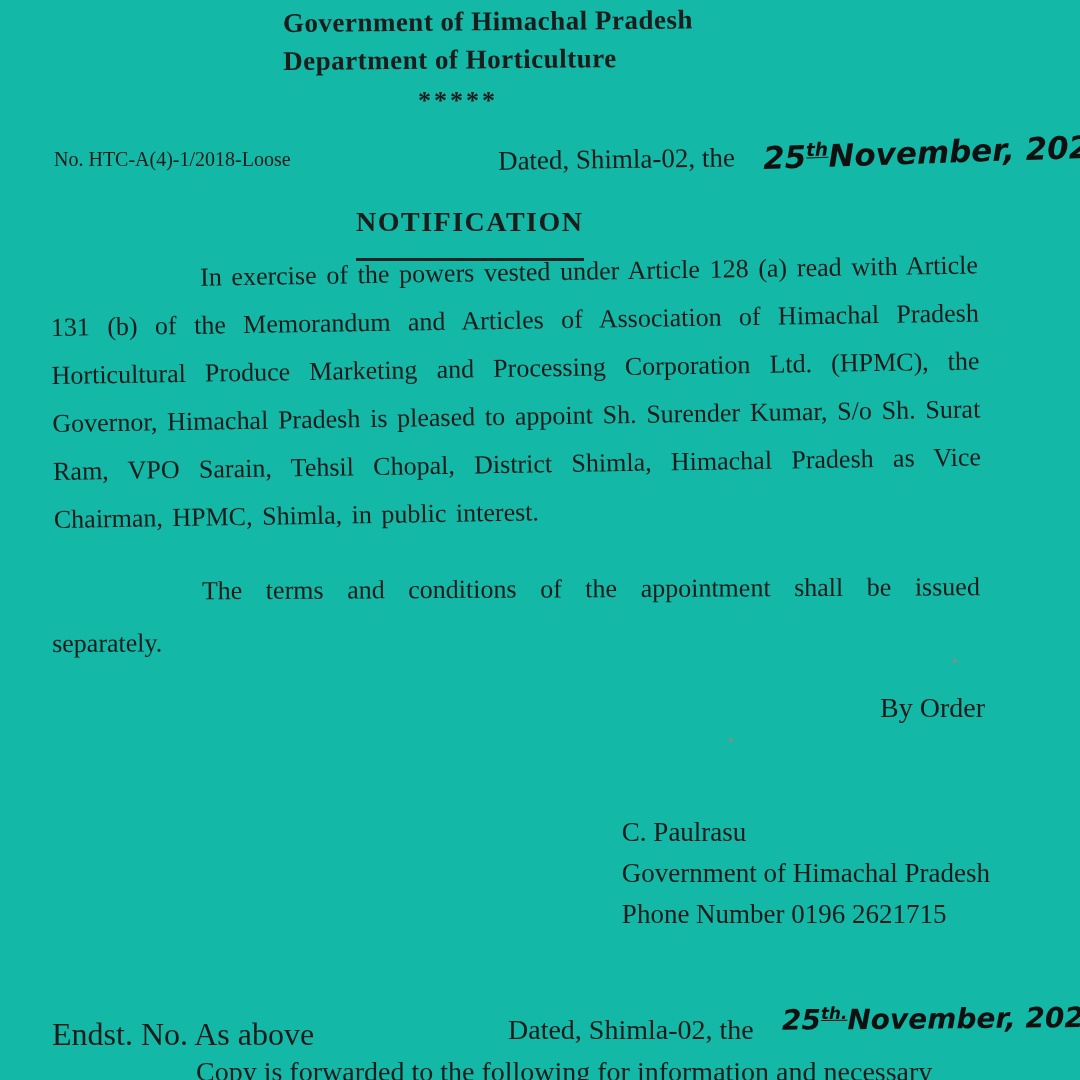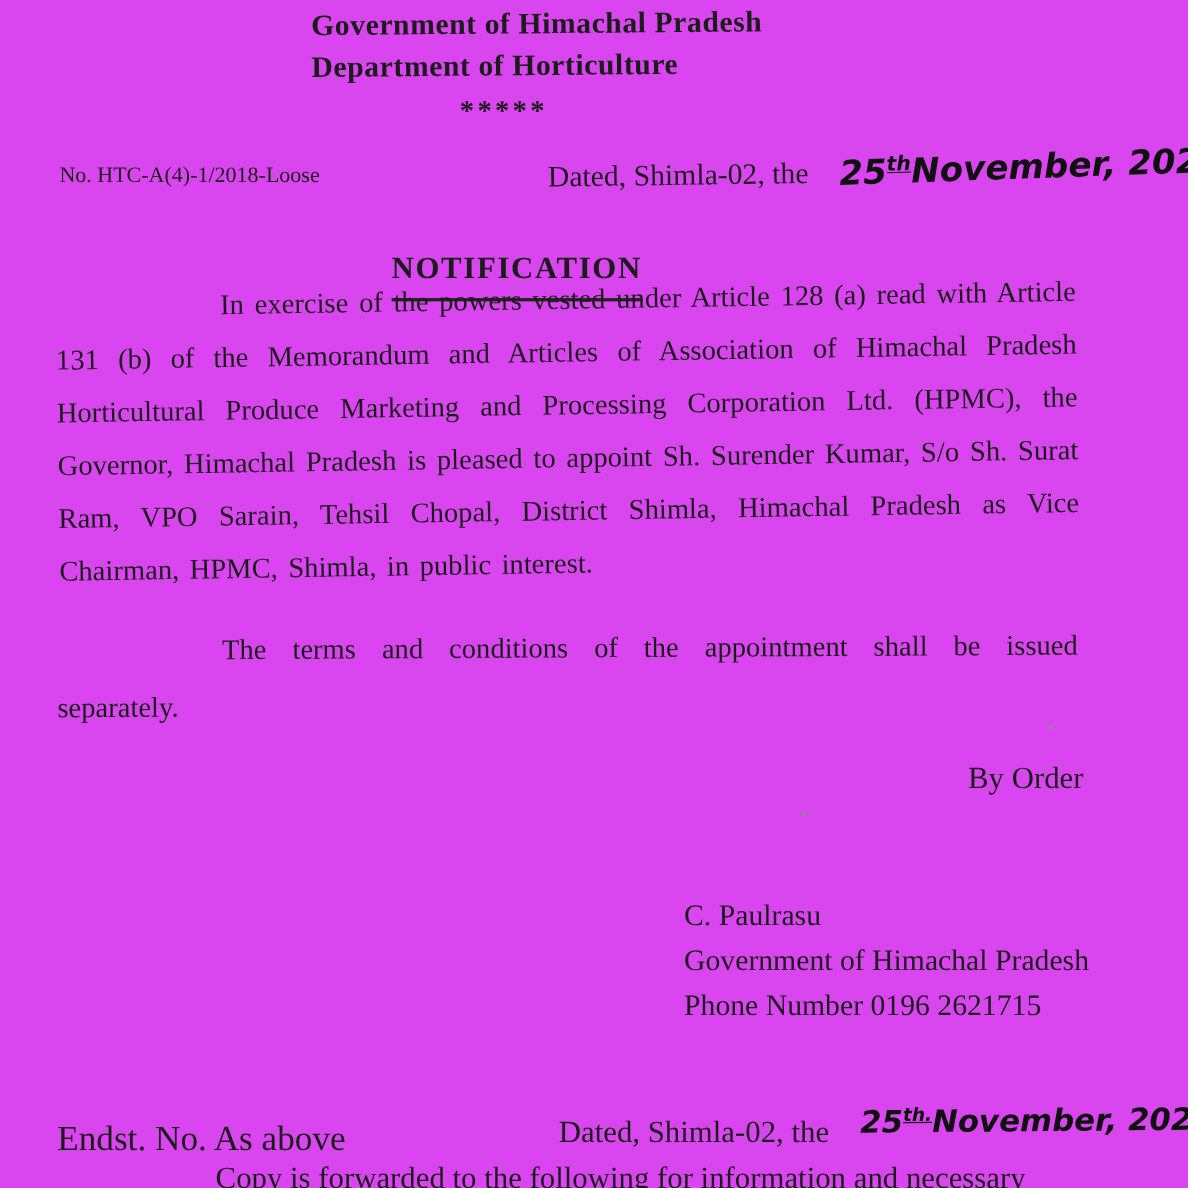--- a/index.html
+++ b/index.html
@@ -5,21 +5,21 @@
   * { margin:0; padding:0; box-sizing:border-box; }
   html,body { width:1080px; height:1080px; }
   body {
     background:#ffffff;
     font-family:"Liberation Serif", serif;
     color:#1c1c1c;
   }
   .page {
     position:relative;
     width:1080px; height:1080px;
-    background:#d946ef;
+    background:#14b8a6;
     overflow:hidden;
   }
   .letterhead {
     position:absolute; left:283px; top:4px;
     font-weight:bold; font-size:27px; line-height:38px;
     transform:rotate(-0.5deg); transform-origin:left center;
     letter-spacing:0.5px;
   }
   .stars {
     position:absolute; left:418px; top:86px;
@@ -42,21 +42,21 @@
   }
   .handwritten sup { font-size:0.6em; text-decoration:underline; }
   .hw-date-1 {
     position:absolute; left:763px; top:134px;
     font-size:31px;
     transform:rotate(-2deg);
   }
   .title {
     position:absolute; left:356px; top:206px;
     font-weight:bold; font-size:28px; letter-spacing:1.5px;
-    border-bottom:3px solid #222; padding-bottom:10px;margin-top:23px;
+    border-bottom:3px solid #222; padding-bottom:20px;
   }
   .para1 {
     position:absolute; left:52px; top:256px; width:928px;
     font-size:26px; line-height:48px;
     text-align:justify; text-indent:150px;
     word-spacing:3px;
     transform:rotate(-0.9deg); transform-origin:left center;
   }
   .para2 {
     position:absolute; left:52px; top:566px; width:928px;

